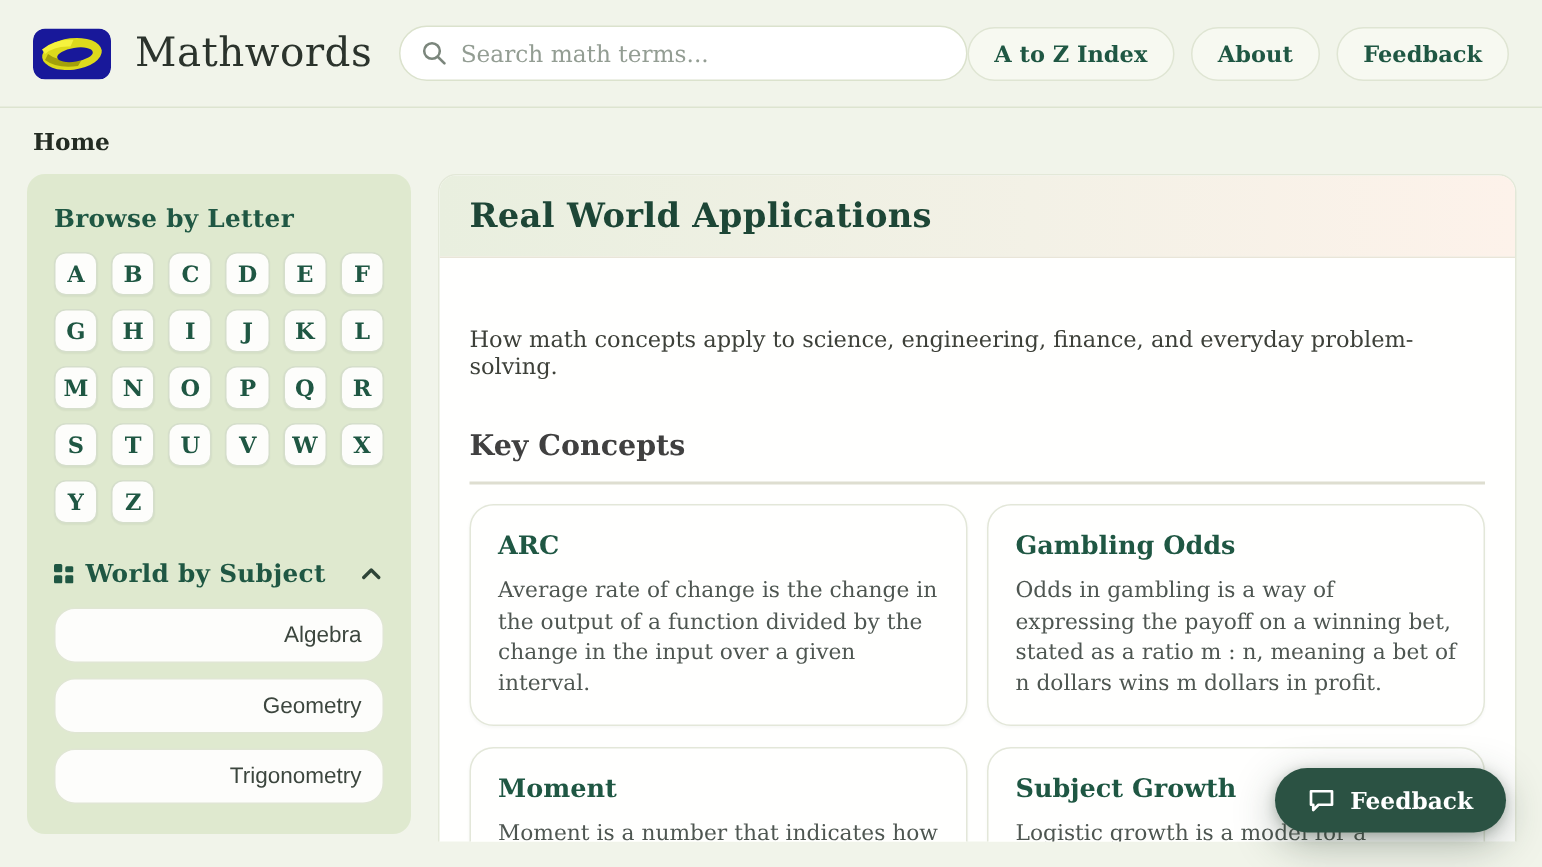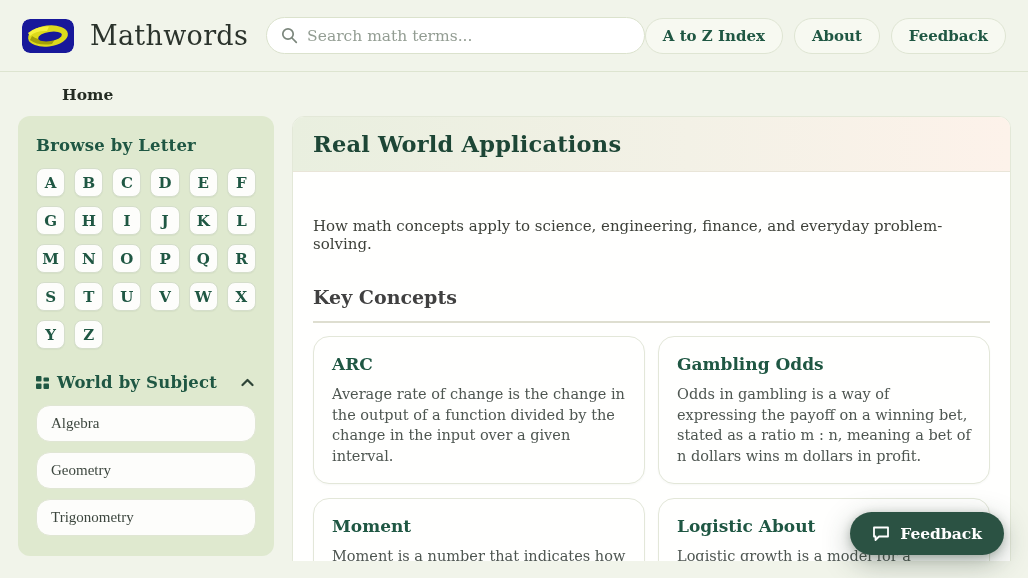--- a/index.html
+++ b/index.html
@@ -36,21 +36,21 @@
   .search-input::placeholder { color: #939d93; }
   .header-nav { margin-left: auto; display: flex; gap: 11px; }
   .nav-pill {
     font-family: inherit; font-weight: bold; font-size: 15px; color: #1f5743;
     background: #f7f9f1; border: 1px solid #dfe5d3; border-radius: 18px;
     padding: 8px 17px; cursor: pointer; white-space: nowrap;
   }
 
   
   .breadcrumb { padding: 13px 22px 12px 22px; }
-  .breadcrumb-link { font-weight: bold; font-size: 15.5px; color: #232b22; cursor: pointer; margin-left: 40px; }
+  .breadcrumb-link { font-weight: bold; font-size: 15.5px; color: #232b22; cursor: pointer; }
 
   
   .content-row {
     display: flex; gap: 18px;
     padding: 0 17px 0 18px;
     height: 445px; overflow: hidden; align-items: flex-start;
   }
 
   
   .sidebar {
@@ -70,21 +70,21 @@
     height: 29px; cursor: pointer;
     box-shadow: 0 1px 1px rgba(60,80,50,0.06);
   }
   .subject-header {
     margin-top: 24px; display: flex; align-items: center; gap: 8px;
   }
   .subject-header .spacer { flex: 1; }
   .chevron-btn { background: none; border: none; cursor: pointer; padding: 2px; line-height: 0; }
   .subject-list { margin-top: 13px; display: flex; flex-direction: column; gap: 10px; }
   .subject-item {
-    font-family: Liberation Serif, serif; text-align: left; font-size: 15px; color: #3c463e;
+    font-family: Liberation Sans, sans-serif; text-align: right; font-size: 15px; color: #3c463e;
     background: #fdfdfb; border: 1px solid #e0e6d4; border-radius: 14px;
     padding: 9px 14px; cursor: pointer;
   }
 
   
   .main-panel {
     flex: 1 1 auto; background: #fffffe;
     border: 1px solid #e3e8d8; border-radius: 12px 12px 0 0;
     min-height: 500px; overflow: hidden;
   }
@@ -226,21 +226,21 @@
         </div>
         <div class="concept-card">
           <div class="card-title">Gambling Odds</div>
           <div class="card-desc">Odds in gambling is a way of expressing the payoff on a winning bet, stated as a ratio m : n, meaning a bet of n dollars wins m dollars in profit.</div>
         </div>
         <div class="concept-card">
           <div class="card-title">Moment</div>
           <div class="card-desc">Moment is a number that indicates how much a figure or system of points tends to tip or rotate</div>
         </div>
         <div class="concept-card">
-          <div class="card-title">Logistic About</div>
+          <div class="card-title">Subject Growth</div>
           <div class="card-desc">Logistic growth is a model for a quantity that increases rapidly at first, then slows down and</div>
         </div>
       </div>
     </div>
   </main>
 </div>
 
 <button class="feedback-fab">
   <svg width="18" height="17" viewBox="0 0 18 17">
     <path d="M2 2.5 h14 v9 h-9 l-3.5 3.5 v-3.5 h-1.5 z" fill="none" stroke="#ffffff" stroke-width="1.8" stroke-linejoin="round"></path>

